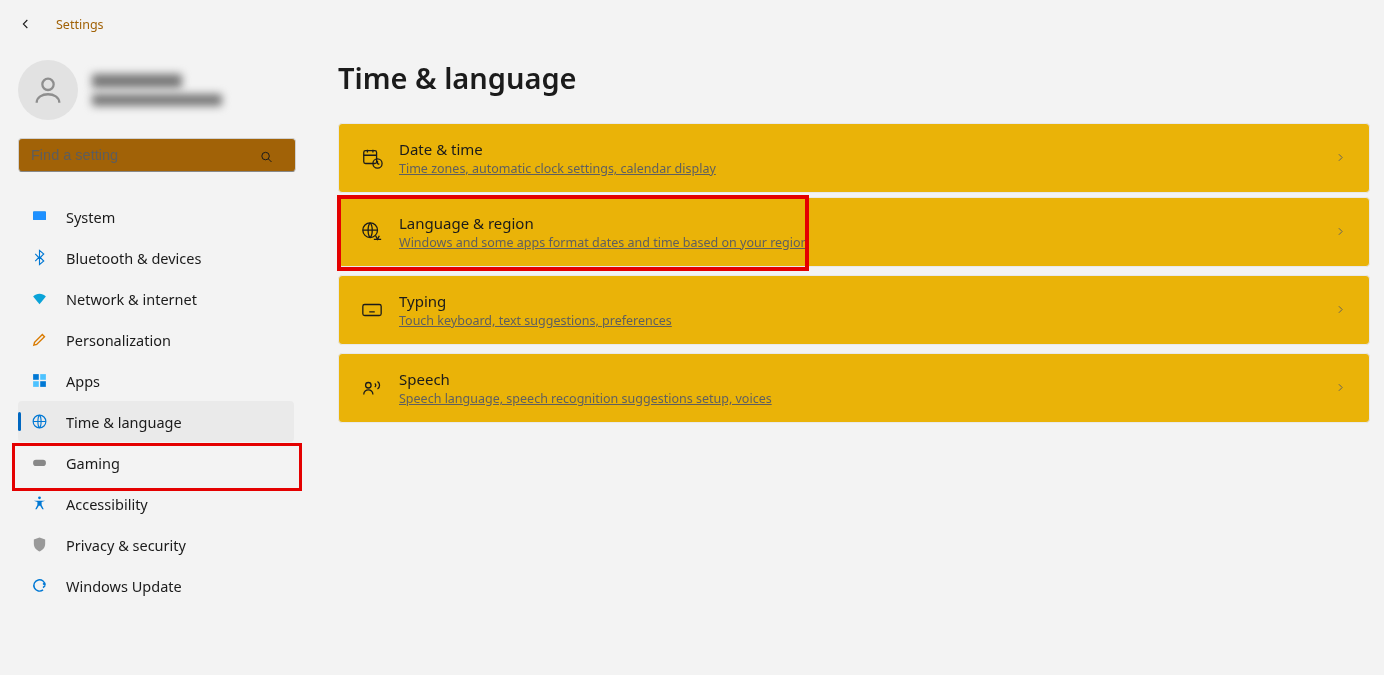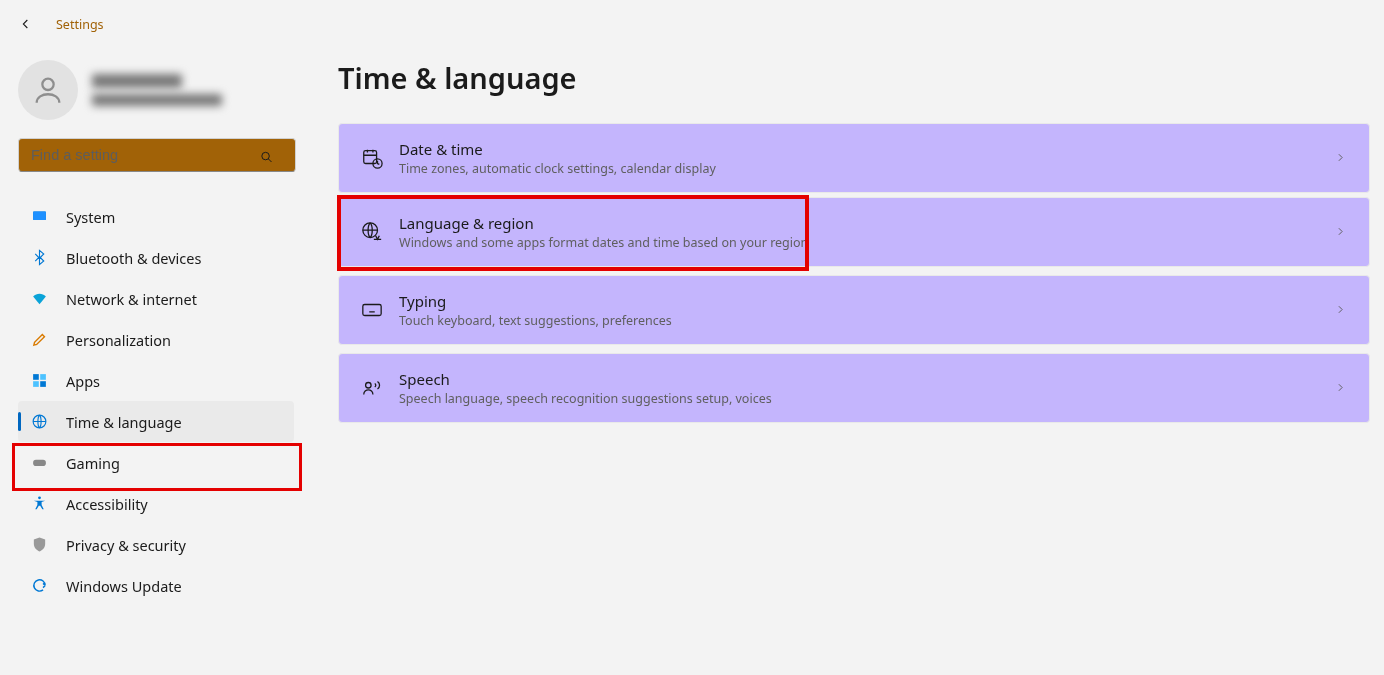--- a/index.html
+++ b/index.html
@@ -71,35 +71,35 @@
   .redbox-nav {
     position:absolute; border:3px solid #e40000; pointer-events:none;
     left:-6px; top:247px; width:290px; height:48px;
   }
 
   .main {
     flex:1; padding: 10px 14px 0 28px;
   }
   .page-title { font-size:29px; font-weight:600; margin-bottom:26px; }
   .card {
-    background:#c4b5fd;
+    background:#eab308;
     border:1px solid #e9e9e9;
     border-radius:4px;
     display:flex; align-items:center;
     height:70px;
     padding:0 22px 0 18px;
     margin-bottom:4px;
     cursor:pointer;
     position:relative;
   }
   .card .cico { width:30px; display:flex; align-items:center; justify-content:center; color:#1b1b1b; }
   .card .cico svg { width:22px; height:22px; }
   .card .ctext { margin-left:12px; }
   .card .ctitle { font-size:15px; color:#1b1b1b; }
-  .card .csub { font-size:12.5px; color:#5f5f5f; margin-top:1px; }
+  .card .csub { font-size:12.5px; color:#5f5f5f; margin-top:1px;text-decoration:underline; }
   .card .chev { margin-left:auto; color:#5f5f5f; }
   .card .chev svg { width:13px; height:13px; }
   .card-gap { height:4px; }
   .redbox-card {
     position:absolute; border:4px solid #e40000; pointer-events:none;
     left:-2px; top:-3px; width:472px; height:76px;
   }
 </style>
 </head>
 <body>

